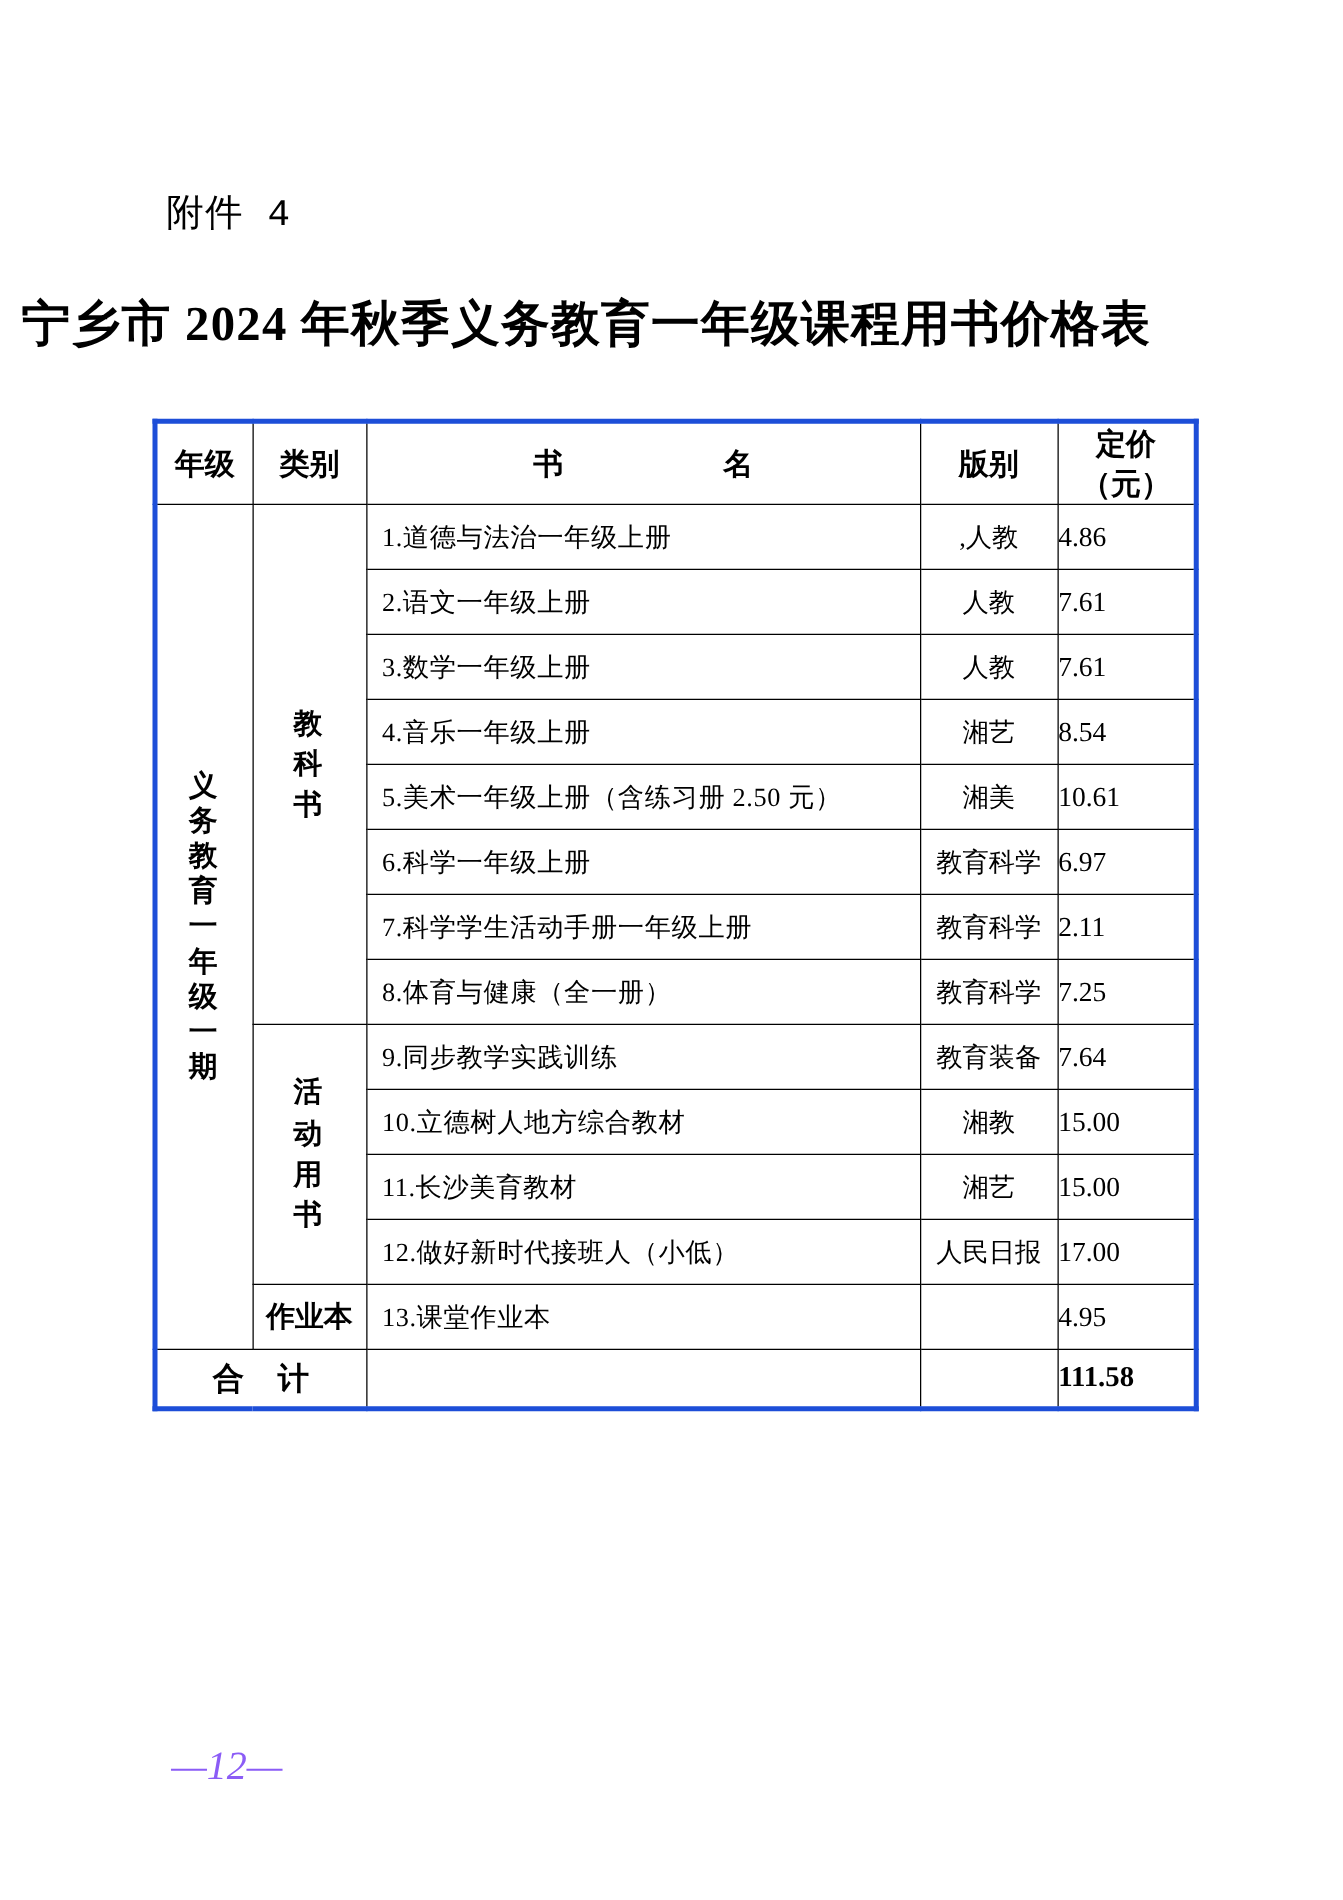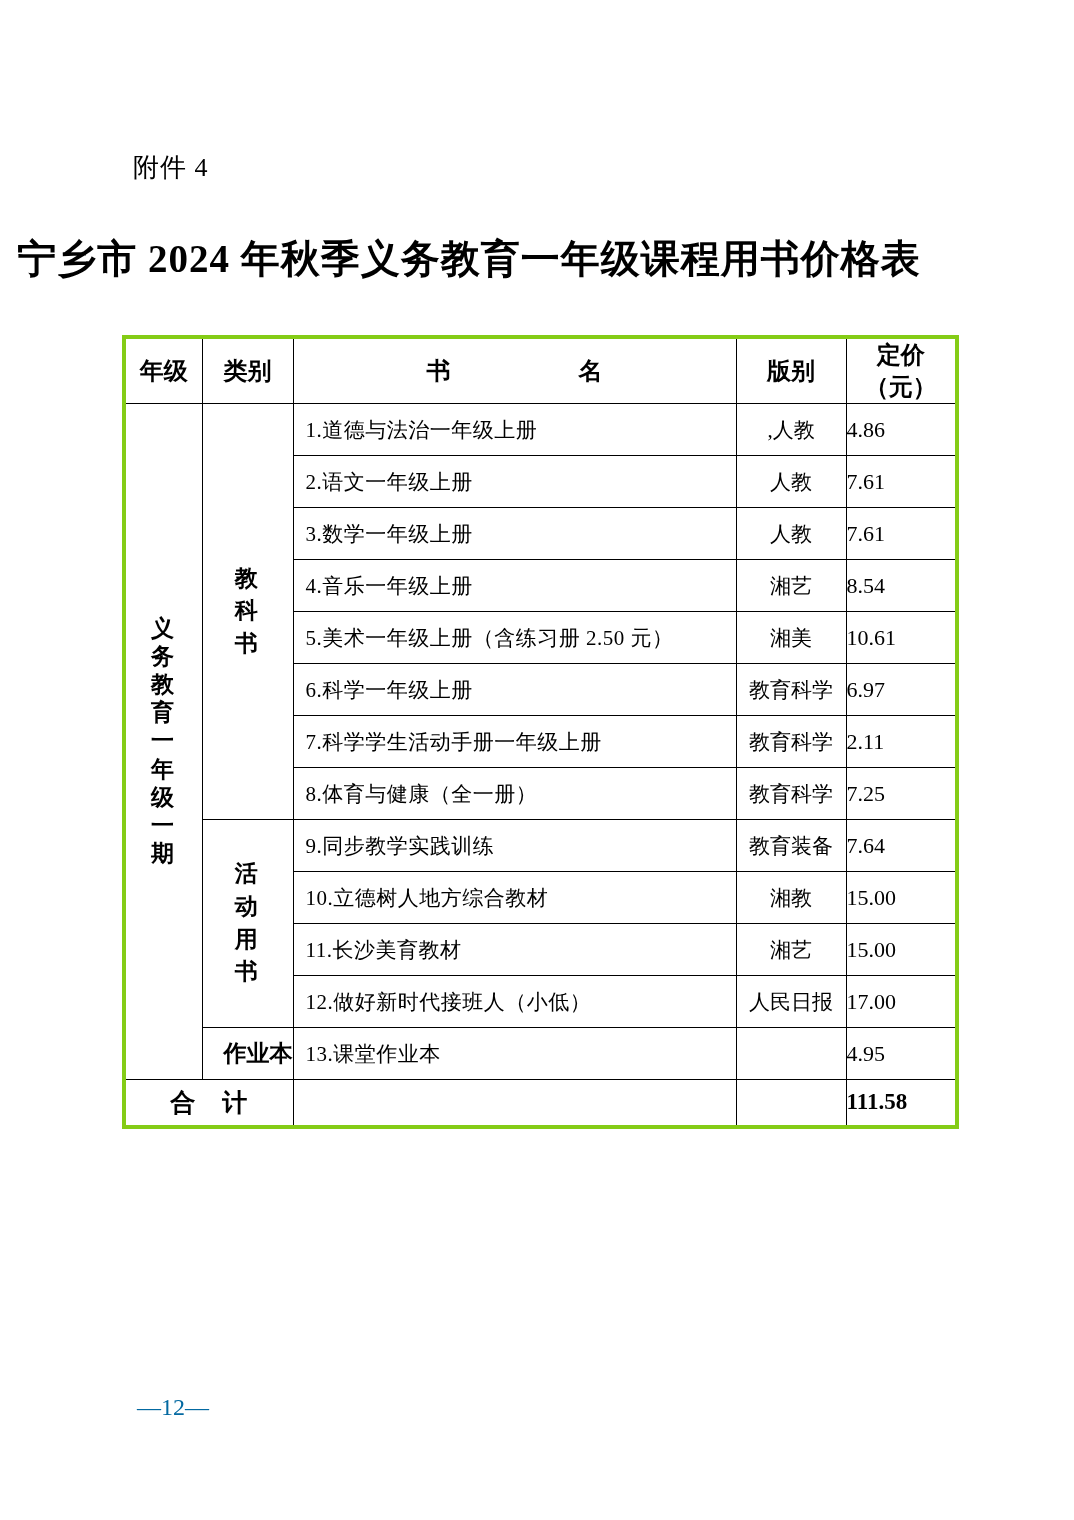--- a/index.html
+++ b/index.html
@@ -7,39 +7,40 @@
   body {
     width: 1074px; height: 1520px;
     position: relative;
     font-family: "Liberation Serif", "DejaVu Serif", serif;
     color: #000;
     overflow: hidden;
   }
   .attachment-label {
     position: absolute;
     left: 133px; top: 150px;
-    font-size: 26px;
+    font-size: 30px;
     letter-spacing: 1px;
+    font-family: Liberation Mono, monospace;
   }
   .doc-title {
     position: absolute;
     left: 0; top: 232px;
     width: 938px;
     text-align: center;
     font-size: 39px;
     font-weight: bold;
     letter-spacing: 1px;
     white-space: nowrap;
   }
   table.price-table {
     position: absolute;
     left: 122px; top: 335px;
     border-collapse: collapse;
     table-layout: fixed;
-    border: 4px solid #84cc16;
+    border: 4px solid #1d4ed8;
   }
   .price-table th, .price-table td {
     border: 1.5px solid #000;
     vertical-align: middle;
     overflow: hidden;
   }
   .price-table th {
     font-size: 24px;
     font-weight: bold;
     text-align: center;
@@ -72,37 +73,38 @@
     word-break: break-all;
     font-weight: bold;
     font-size: 23px;
     text-align: left;
   }
   .v-grade { line-height: 1.22; }
   .v-cat  { line-height: 1.42; }
   .cell-workbook {
     font-weight: bold;
     font-size: 23px;
-    text-align: right;
+    text-align: center;
   }
   .cell-total-label {
     font-weight: bold;
     font-size: 25px;
     text-align: center;
     letter-spacing: 1px;
   }
   .cell-total-value {
     font-weight: bold;
     font-size: 23px;
   }
   .page-number {
     position: absolute;
     left: 137px; top: 1394px;
-    font-size: 24px;
-    color: #0369a1;
+    font-size: 32px;
+    color: #8b5cf6;
+    font-style: italic;
   }
 </style>
 </head>
 <body>
 
 <div class="attachment-label">附件 4</div>
 
 <h1 class="doc-title">宁乡市 2024 年秋季义务教育一年级课程用书价格表</h1>
 
 <table class="price-table">

